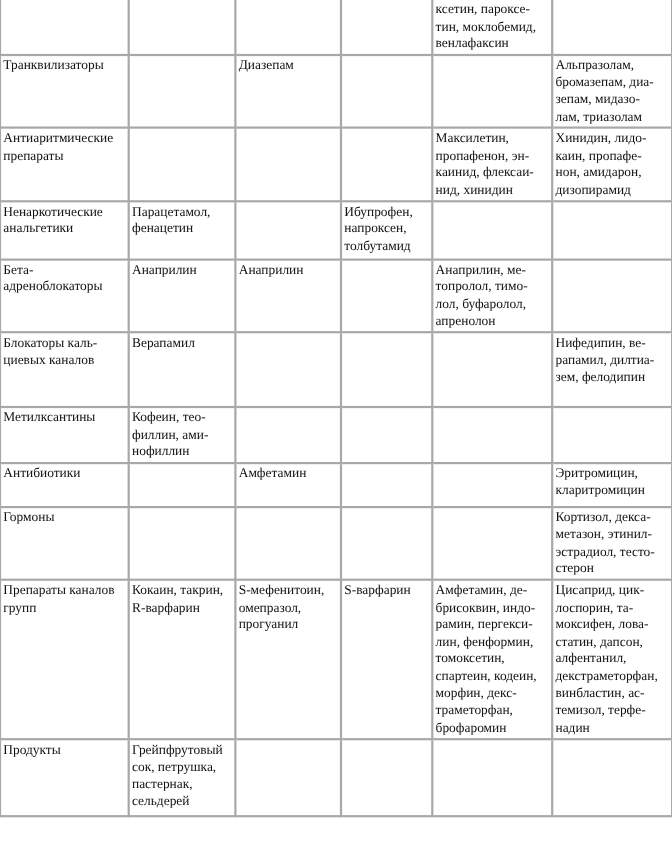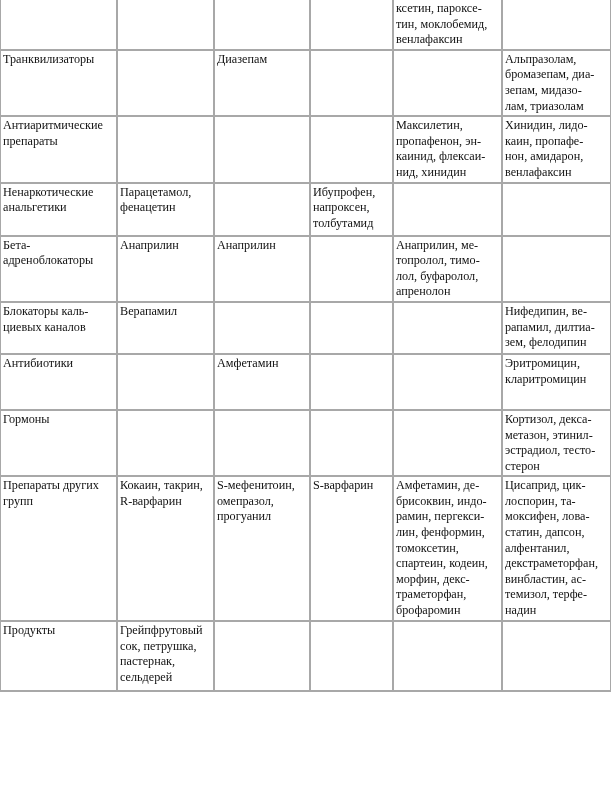--- a/index.html
+++ b/index.html
@@ -69,21 +69,21 @@
       <td></td>
       <td></td>
       <td></td>
       <td>Максилетин,
 пропафенон, эн-
 каинид, флексаи-
 нид, хинидин</td>
       <td>Хинидин, лидо-
 каин, пропафе-
 нон, амидарон,
-венлафаксин</td>
+дизопирамид</td>
     </tr>
     <tr style="height:53px">
       <td>Ненаркотические
 анальгетики</td>
       <td>Парацетамол,
 фенацетин</td>
       <td></td>
       <td>Ибупрофен,
 напроксен,
 толбутамид</td>
@@ -95,53 +95,63 @@
 адреноблокаторы</td>
       <td>Анаприлин</td>
       <td>Анаприлин</td>
       <td></td>
       <td>Анаприлин, ме-
 топролол, тимо-
 лол, буфаролол,
 апренолон</td>
       <td></td>
     </tr>
-    <tr style="height:52px">
+    <tr style="height:68px">
       <td>Блокаторы каль-
 циевых каналов</td>
       <td>Верапамил</td>
       <td></td>
       <td></td>
       <td></td>
       <td>Нифедипин, ве-
 рапамил, дилтиа-
 зем, фелодипин</td>
     </tr>
-    <tr style="height:56px">
+    <tr style="height:50px">
+      <td>Метилксантины</td>
+      <td>Кофеин, тео-
+филлин, ами-
+нофиллин</td>
+      <td></td>
+      <td></td>
+      <td></td>
+      <td></td>
+    </tr>
+    <tr style="height:40px">
       <td>Антибиотики</td>
       <td></td>
       <td>Амфетамин</td>
       <td></td>
       <td></td>
       <td>Эритромицин,
 кларитромицин</td>
     </tr>
     <tr style="height:66px">
       <td>Гормоны</td>
       <td></td>
       <td></td>
       <td></td>
       <td></td>
       <td>Кортизол, декса-
 метазон, этинил-
 эстрадиол, тесто-
 стерон</td>
     </tr>
     <tr style="height:145px">
-      <td>Препараты других
+      <td>Препараты каналов
 групп</td>
       <td>Кокаин, такрин,
 R-варфарин</td>
       <td>S-мефенитоин,
 омепразол,
 прогуанил</td>
       <td>S-варфарин</td>
       <td>Амфетамин, де-
 брисоквин, индо-
 рамин, пергекси-

